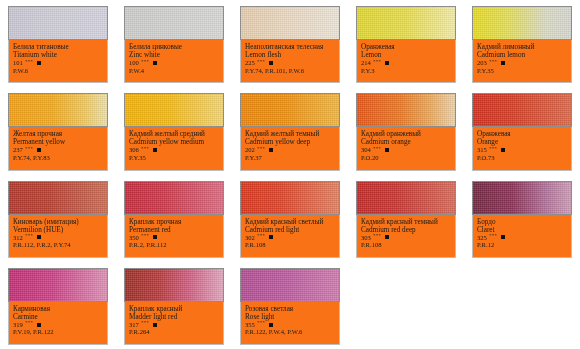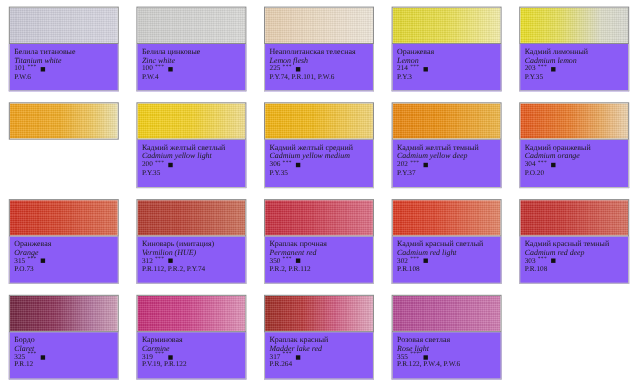--- a/index.html
+++ b/index.html
@@ -48,34 +48,33 @@
       repeating-linear-gradient(0deg, rgba(255,255,255,0.10) 0px, rgba(255,255,255,0.10) 1px, rgba(0,0,0,0.035) 1px, rgba(0,0,0,0.035) 2px),
       repeating-linear-gradient(90deg, rgba(255,255,255,0.07) 0px, rgba(255,255,255,0.07) 1px, rgba(0,0,0,0.03) 1px, rgba(0,0,0,0.03) 2px);
     pointer-events: none;
   }
   .info {
     box-sizing: border-box;
     border: 1px solid #bdbdbd;
     border-top: none;
     flex: 1 1 auto;
     padding: 3px 4px 2px 4px;
-    background: #8b5cf6;
+    background: #f97316;
     line-height: 1.12;
     overflow: hidden;
   }
   .name-ru {
     font-size: 7.2px;
     color: #1a1a1a;
     white-space: nowrap;
   }
   .name-en {
     font-size: 7.2px;
     color: #1a1a1a;
     white-space: nowrap;
-    font-style: italic;
   }
   .code-line {
     font-size: 6.6px;
     color: #1a1a1a;
     white-space: nowrap;
     display: flex;
     align-items: center;
     gap: 2px;
   }
   .stars {
@@ -173,34 +172,29 @@
           <span class="stars">***</span>
           <span class="lf-square"></span>
         </div>
         <div class="pigment">P.Y.35</div>
       </div>
     </div>
     <div class="cell">
       <div class="swatch-wrap">
         <div class="swatch" style="background: linear-gradient(90deg, rgb(238, 160, 26) 0%, rgb(238, 170, 37) 45%, rgb(237, 200, 98) 78%, rgb(234, 224, 172) 100%);"></div>
       </div>
-    </div>
-    <div class="cell">
-      <div class="swatch-wrap">
-        <div class="swatch" style="background: linear-gradient(90deg, rgb(241, 204, 18) 0%, rgb(241, 207, 38) 50%, rgb(238, 220, 140) 100%);"></div>
-      </div>
-      <div class="info">
-        <div class="name-ru">Кадмий желтый светлый</div>
-        <div class="name-en">Cadmium yellow light</div>
-        <div class="code-line">
-          <span>200</span>
-          <span class="stars">***</span>
-          <span class="lf-square"></span>
-        </div>
-        <div class="pigment">P.Y.35</div>
+      <div class="info">
+        <div class="name-ru">Желтая прочная</div>
+        <div class="name-en">Permanent yellow</div>
+        <div class="code-line">
+          <span>237</span>
+          <span class="stars">***</span>
+          <span class="lf-square"></span>
+        </div>
+        <div class="pigment">P.Y.74, P.Y.83</div>
       </div>
     </div>
     <div class="cell">
       <div class="swatch-wrap">
         <div class="swatch" style="background: linear-gradient(90deg, rgb(240, 177, 16) 0%, rgb(240, 185, 28) 45%, rgb(239, 212, 120) 100%);"></div>
       </div>
       <div class="info">
         <div class="name-ru">Кадмий желтый средний</div>
         <div class="name-en">Cadmium yellow medium</div>
         <div class="code-line">
@@ -345,21 +339,21 @@
         </div>
         <div class="pigment">P.V.19, P.R.122</div>
       </div>
     </div>
     <div class="cell">
       <div class="swatch-wrap">
         <div class="swatch" style="background: linear-gradient(90deg, rgb(156, 45, 37) 0%, rgb(184, 58, 60) 35%, rgb(207, 93, 128) 65%, rgb(224, 166, 188) 100%);"></div>
       </div>
       <div class="info">
         <div class="name-ru">Краплак красный</div>
-        <div class="name-en">Madder lake red</div>
+        <div class="name-en">Madder light red</div>
         <div class="code-line">
           <span>317</span>
           <span class="stars">***</span>
           <span class="lf-square"></span>
         </div>
         <div class="pigment">P.R.264</div>
       </div>
     </div>
     <div class="cell">
       <div class="swatch-wrap">

